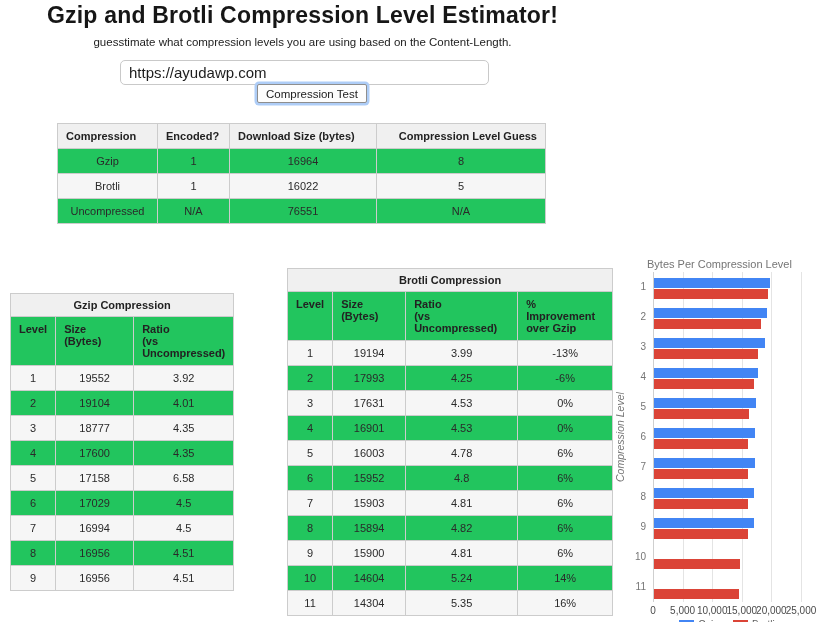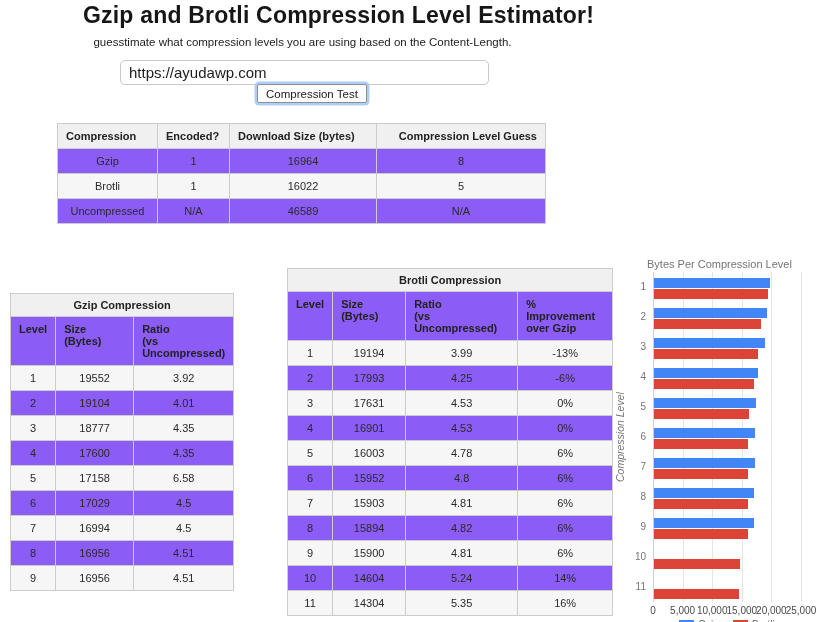--- a/index.html
+++ b/index.html
@@ -2,36 +2,36 @@
 <html><head>
 <meta charset="utf-8">
 <style>
   * { margin:0; padding:0; box-sizing:border-box; }
   html,body { width:840px; height:622px; background:#fff;
     font-family:"Liberation Sans", sans-serif; color:#222; overflow:hidden; }
   .page { position:relative; width:840px; height:622px; }
 
   
   .title { position:absolute; left:0; top:2px; width:605px; text-align:center;
-    font-size:23px; font-weight:bold; color:#161616; letter-spacing:0.2px;margin-left:36px; }
+    font-size:23px; font-weight:bold; color:#161616; letter-spacing:0.2px; }
   .subtitle { position:absolute; left:65px; top:34px; width:475px; text-align:center;
     font-size:11.5px; line-height:1.4; color:#1c1c1c; }
   .subtitle div { display:block; }
 
   
   .url-input { position:absolute; left:120px; top:60px; width:369px; height:25px;
     border:1px solid #c9c9c9; border-radius:5px; padding:2px 8px; font-size:15px;
     color:#1c1c1c; font-family:"Liberation Sans", sans-serif; background:#fff; }
   .submit-btn { position:absolute; left:257px; top:84px; height:19px;
     font-size:11.5px; padding:1px 8px; color:#1c1c1c; background:#fdfdfd;
     border:1px solid #8e8e8e; border-radius:2px;
     box-shadow:0 0 0 2.5px #aecdf7; font-family:"Liberation Sans", sans-serif; }
 
   
-  table { border-collapse:collapse; background:#8b5cf6; }
+  table { border-collapse:collapse; background:#22c55e; }
   th, td { border:1px solid #ccc; font-size:11px; padding:6px 8px; }
   th { font-weight:bold; text-align:left; vertical-align:top; white-space:pre-line; }
   td { text-align:center; color:#2a2a2a; }
   .tbl-caption th { background:#f0f0f0; text-align:center; vertical-align:middle;
     padding:5px 8px; }
   tbody tr.stripe td { background:#f6f6f6; }
 
   .summary-table { position:absolute; left:57px; top:123px; }
   .summary-table th { background:#f0f0f0; }
   .summary-table th:nth-child(1){ width:100px; } .summary-table th:nth-child(2){ width:72px; }
@@ -100,21 +100,21 @@
         </tr>
         <tr class="stripe">
           <td>Brotli</td>
           <td>1</td>
           <td>16022</td>
           <td>5</td>
         </tr>
         <tr>
           <td>Uncompressed</td>
           <td>N/A</td>
-          <td>46589</td>
+          <td>76551</td>
           <td>N/A</td>
         </tr>
       </tbody>
   </table>
 
   <table class="gzip-table">
     <colgroup>
         <col class="c0">
         <col class="c1">
         <col class="c2">

